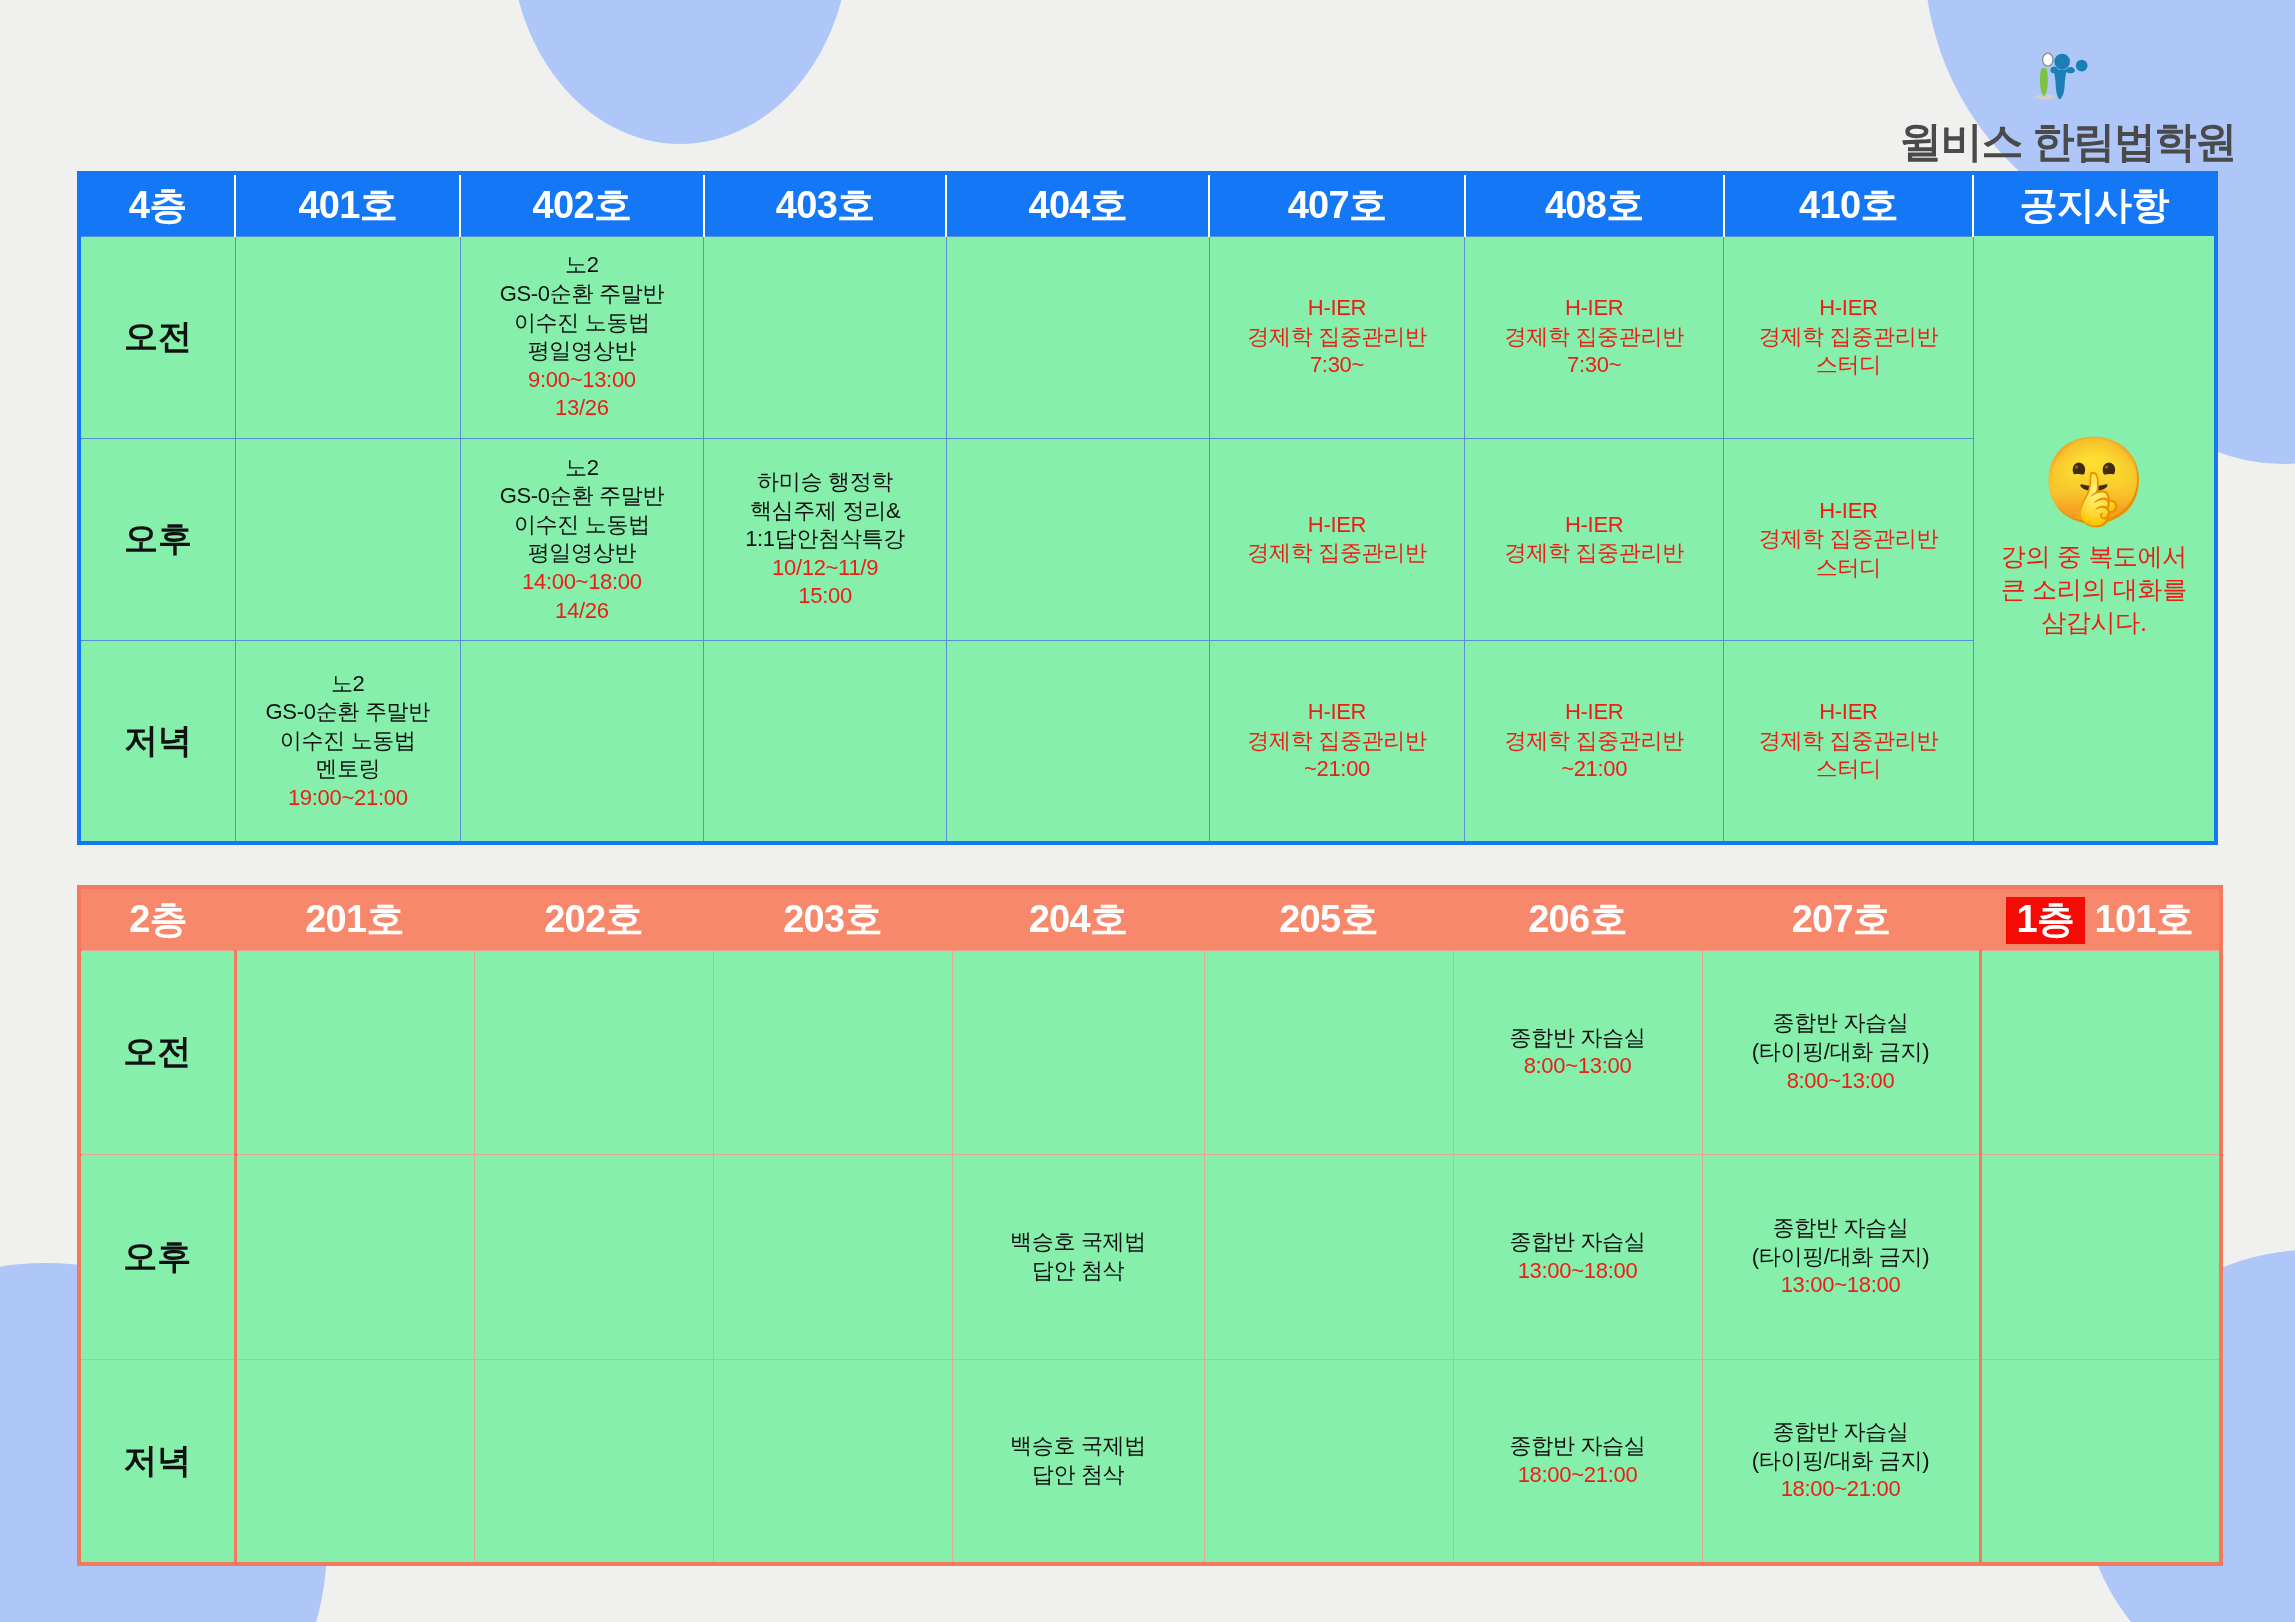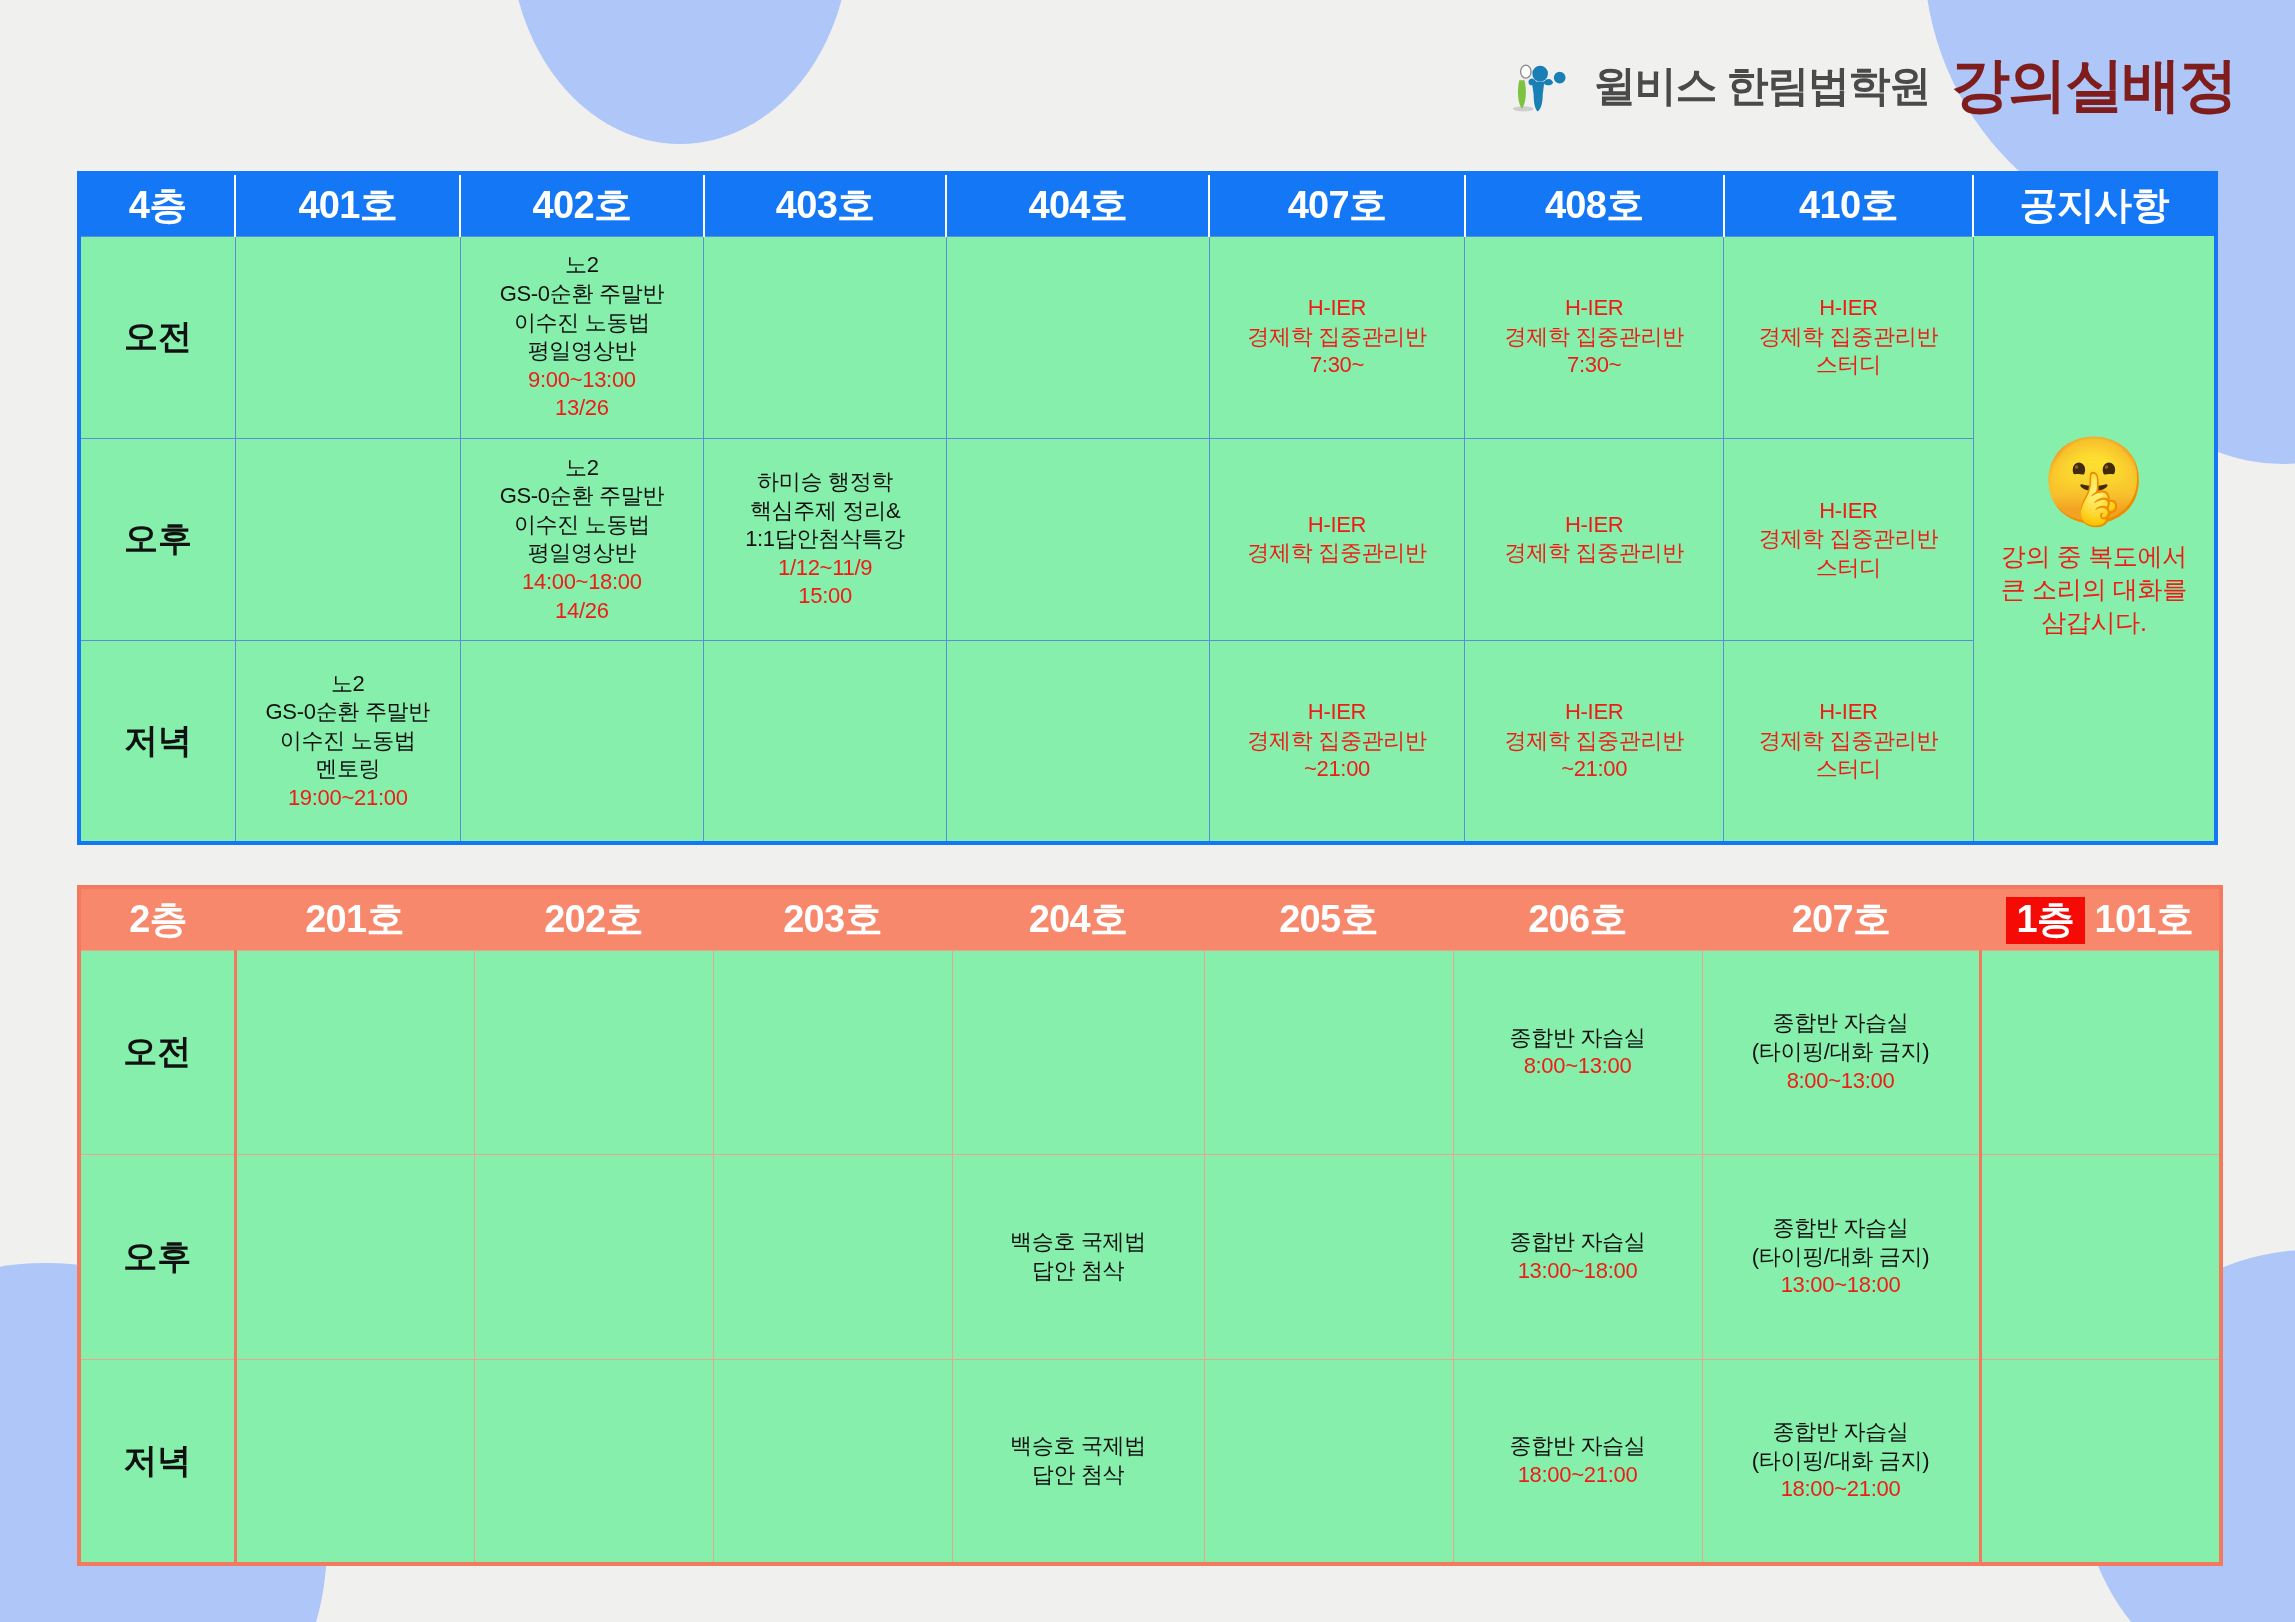--- a/index.html
+++ b/index.html
@@ -43,20 +43,21 @@
     letter-spacing: -1.3px;
     white-space: nowrap;
   }
   .brand-wrap {
     position: absolute;
     right: 59px; top: 46px;
     display: flex;
     align-items: center;
     gap: 11.8px;
     white-space: nowrap;
+    flex-direction: column;
   }
   .brand-logo { width: 72px; height: 56px; flex: none; }
   .brand-name {
     font-size: 42px;
     font-weight: 700;
     color: #4a4a4a;
     letter-spacing: -1.3px;
   }
   .brand-sub {
     font-size: 59px;
@@ -277,21 +278,21 @@
               <div class="ln">평일영상반</div>
               <div class="ln red">14:00~18:00</div>
               <div class="ln red">14/26</div>
             </div>
           </td>
         <td>
             <div class="cell-lines">
               <div class="ln">하미승 행정학</div>
               <div class="ln">핵심주제 정리&amp;</div>
               <div class="ln">1:1답안첨삭특강</div>
-              <div class="ln red">1/12~11/9</div>
+              <div class="ln red">10/12~11/9</div>
               <div class="ln red">15:00</div>
             </div>
           </td>
         <td></td>
         <td>
             <div class="cell-lines">
               <div class="ln red">H-IER</div>
               <div class="ln red">경제학 집중관리반</div>
             </div>
           </td>

